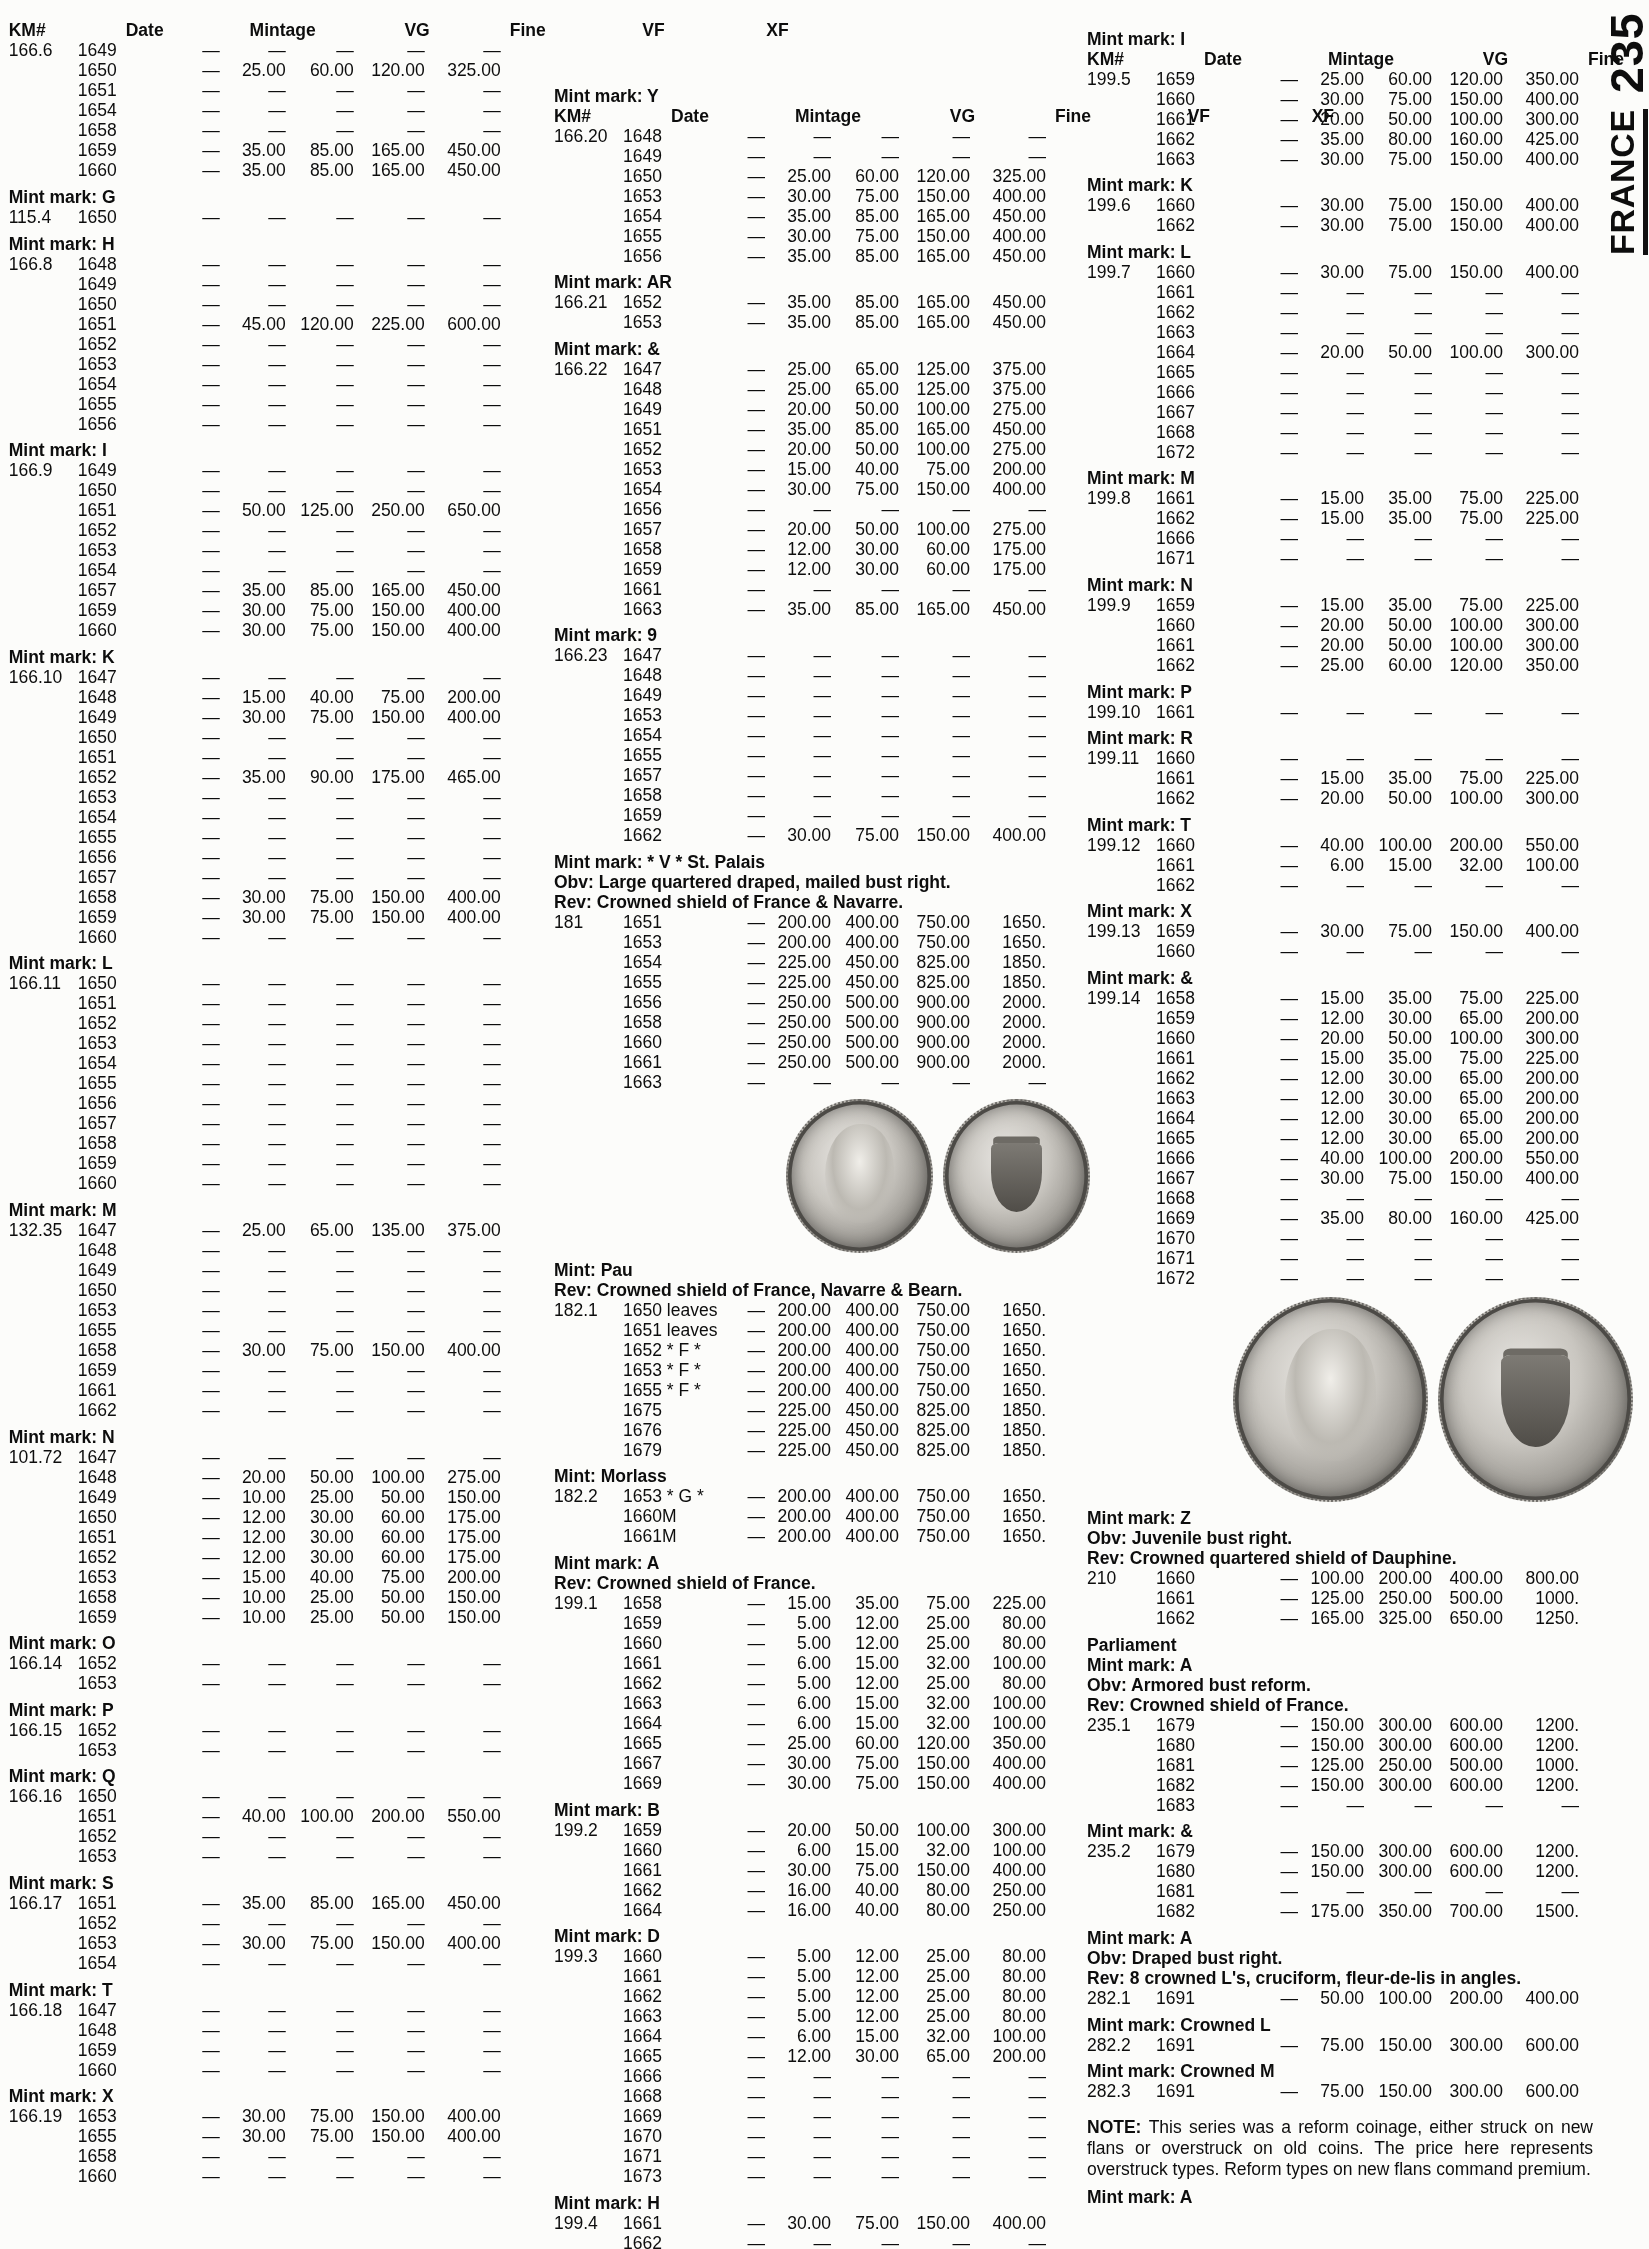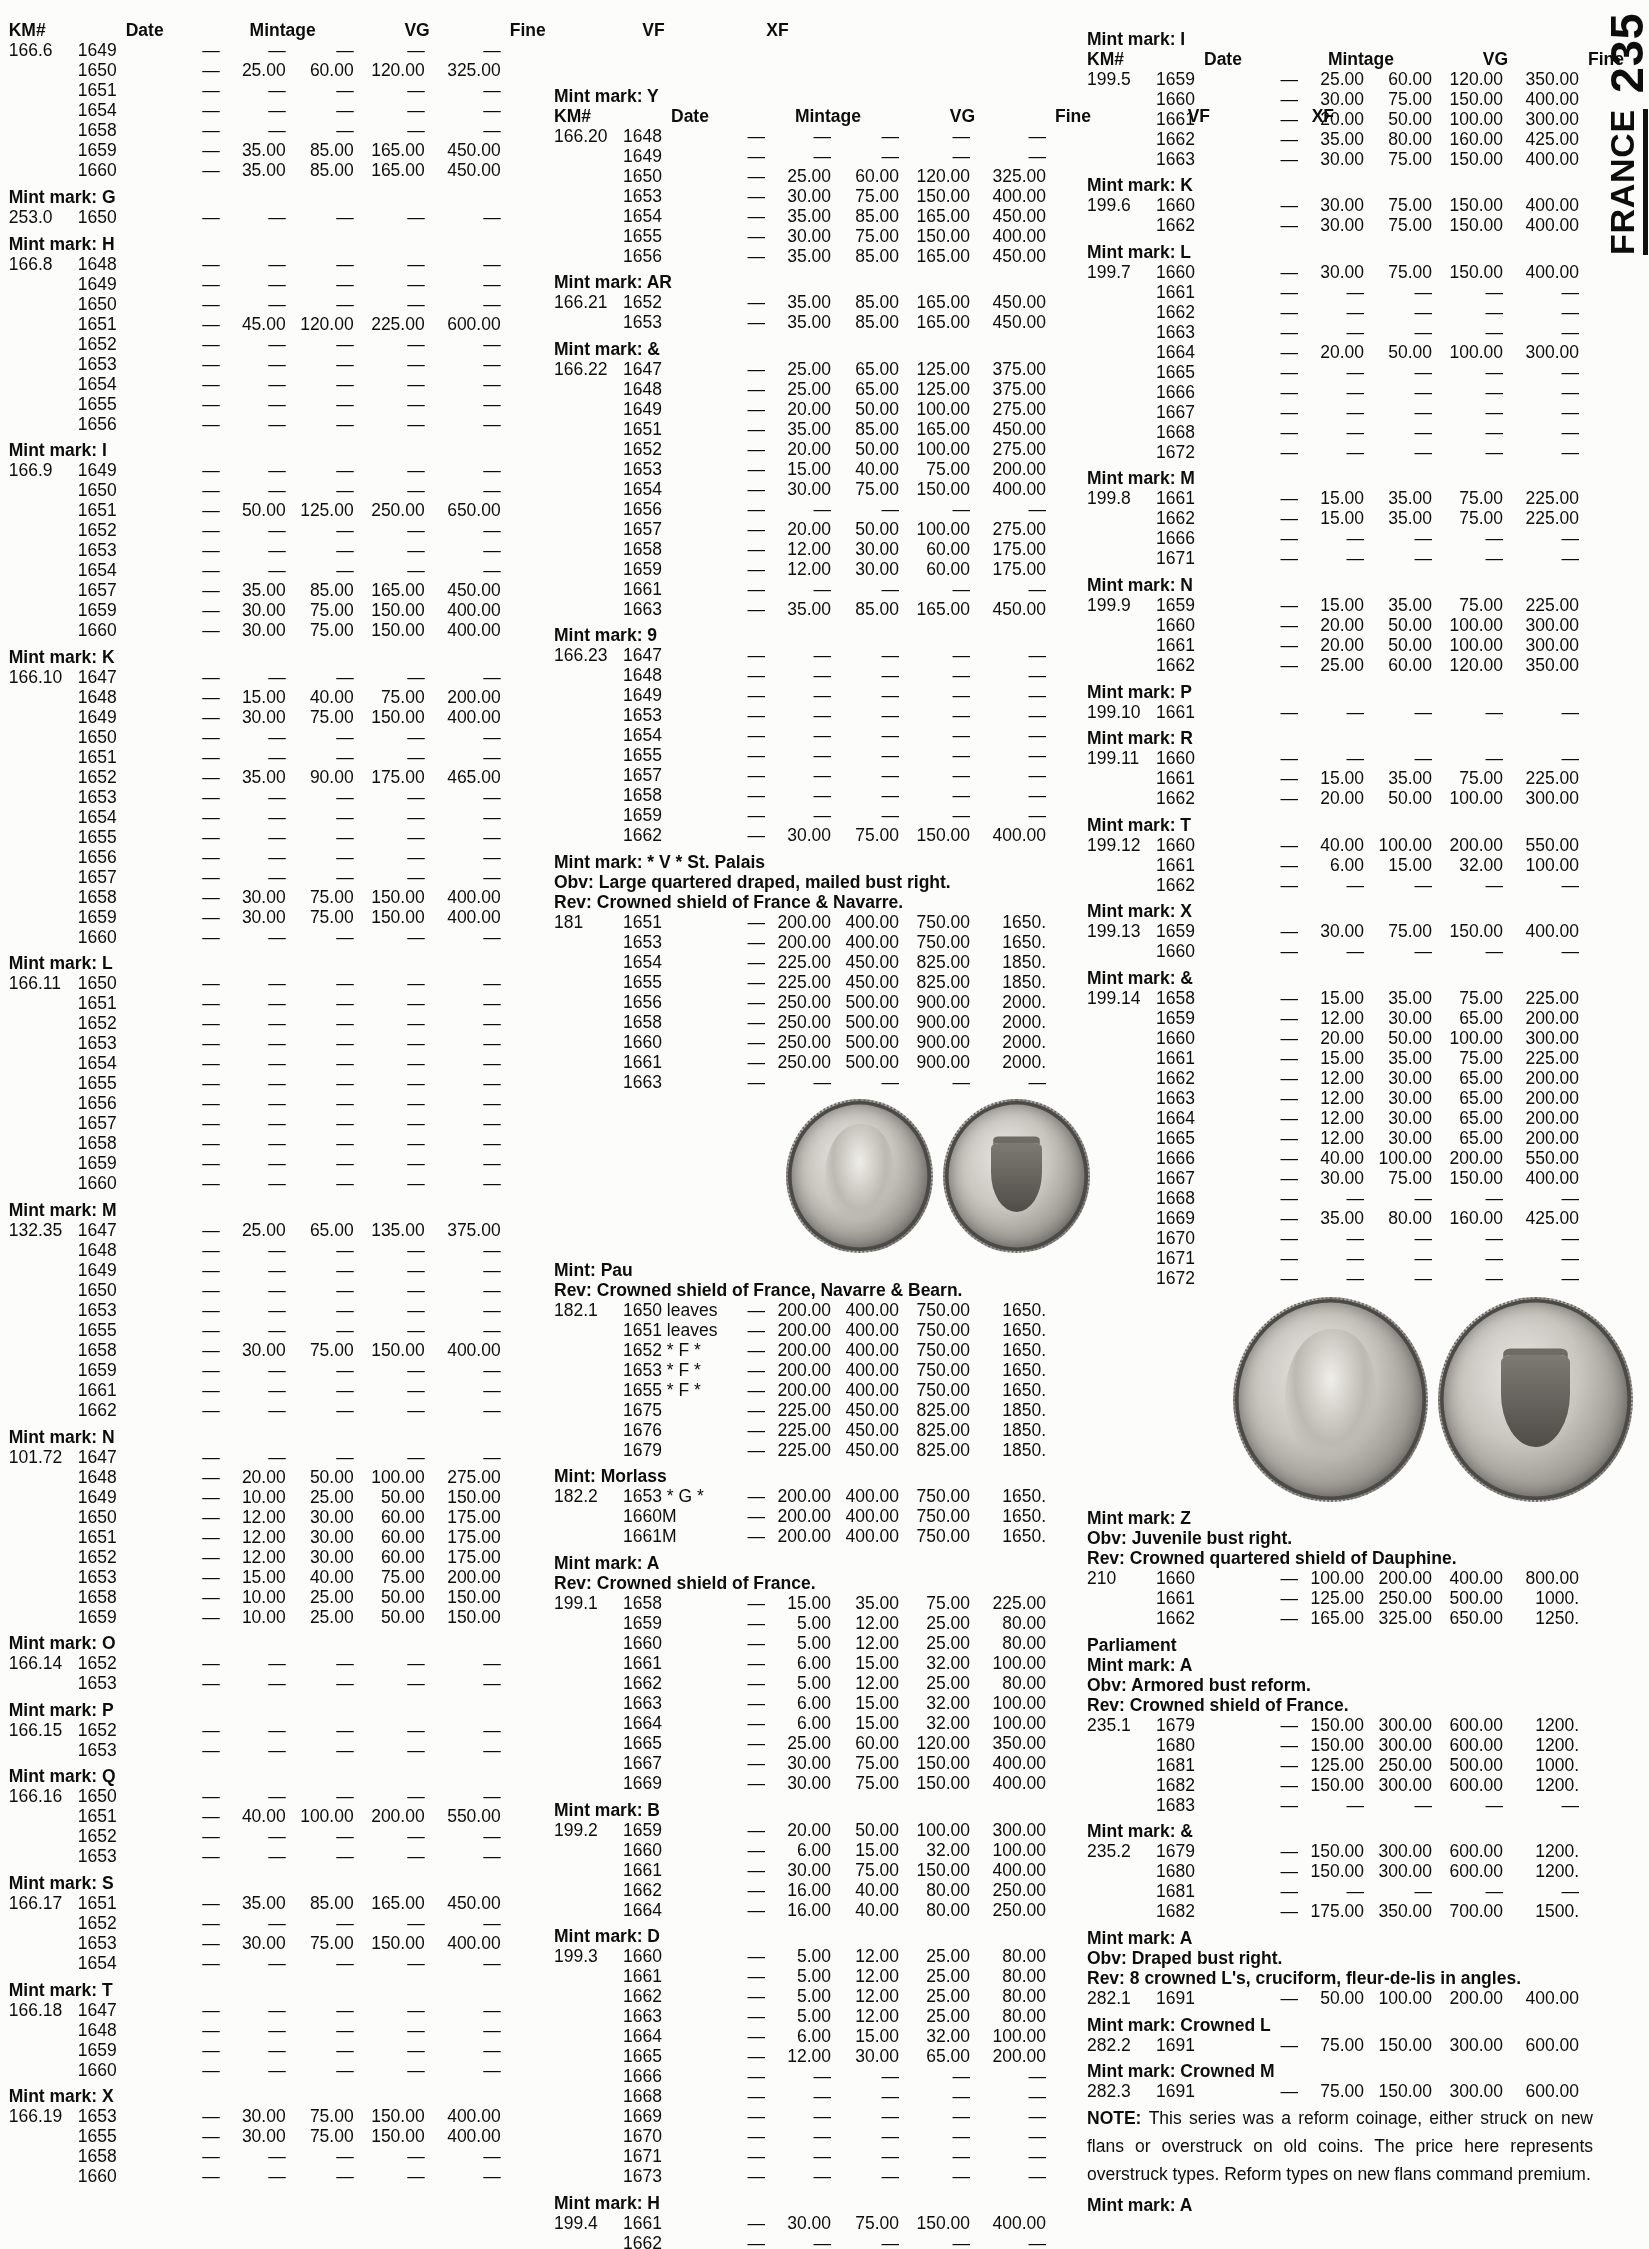--- a/index.html
+++ b/index.html
@@ -28,21 +28,21 @@
         box-shadow:inset 0 0 0 3.6px #4c4a46, inset 0 0 20.4px rgba(0,0,0,.55);
         border:2.9px dotted #6b6965;}
   .bust{position:absolute;left:26%;top:15%;width:48%;height:66%;
         background:radial-gradient(ellipse at 50% 38%, #f0eee9 0%, #bcb9b2 55%, rgba(0,0,0,0) 78%);
         border-radius:52% 46% 42% 50%;}
   .shield{position:absolute;left:32%;top:28%;width:36%;height:46%;
         background:linear-gradient(#7d7a74,#504d48);
         border-radius:14% 14% 50% 50% / 8% 8% 58% 58%;
         box-shadow:0 -8.7px 0 -2.2px #6e6b65;}
 
-  .note{width:506px;font-size:17.5px;line-height:28px;margin-top:3px;text-align:justify;}
+  .note{width:506px;font-size:17.5px;line-height:21px;margin-top:16px;text-align:justify;}
   .note b{font-weight:700;}
 
   .edge{position:absolute;top:-45px;right:2.2px;width:248px;height:52px;
         transform:rotate(-90deg);transform-origin:100% 100%;
         display:flex;align-items:flex-end;justify-content:flex-start;gap:16px;}
   .edge-country{font-weight:700;font-size:34px;line-height:1;letter-spacing:0.7px;
         border-bottom:5.1px solid #111;padding-bottom:4.4px;}
   .edge-num{font-weight:700;font-size:47px;line-height:0.9;letter-spacing:0.7px;}
 </style>
 </head>
@@ -121,21 +121,21 @@
         <div class="c km"></div>
         <div class="c date">1660</div>
         <div class="c num">—</div>
         <div class="c num">35.00</div>
         <div class="c num">85.00</div>
         <div class="c num">165.00</div>
         <div class="c num">450.00</div>
       </div>
       <div class="sect">Mint mark: G</div>
       <div class="prow">
-        <div class="c km">253.0</div>
+        <div class="c km">115.4</div>
         <div class="c date">1650</div>
         <div class="c num">—</div>
         <div class="c num">—</div>
         <div class="c num">—</div>
         <div class="c num">—</div>
         <div class="c num">—</div>
       </div>
       <div class="sect">Mint mark: H</div>
       <div class="prow">
         <div class="c km">166.8</div>

